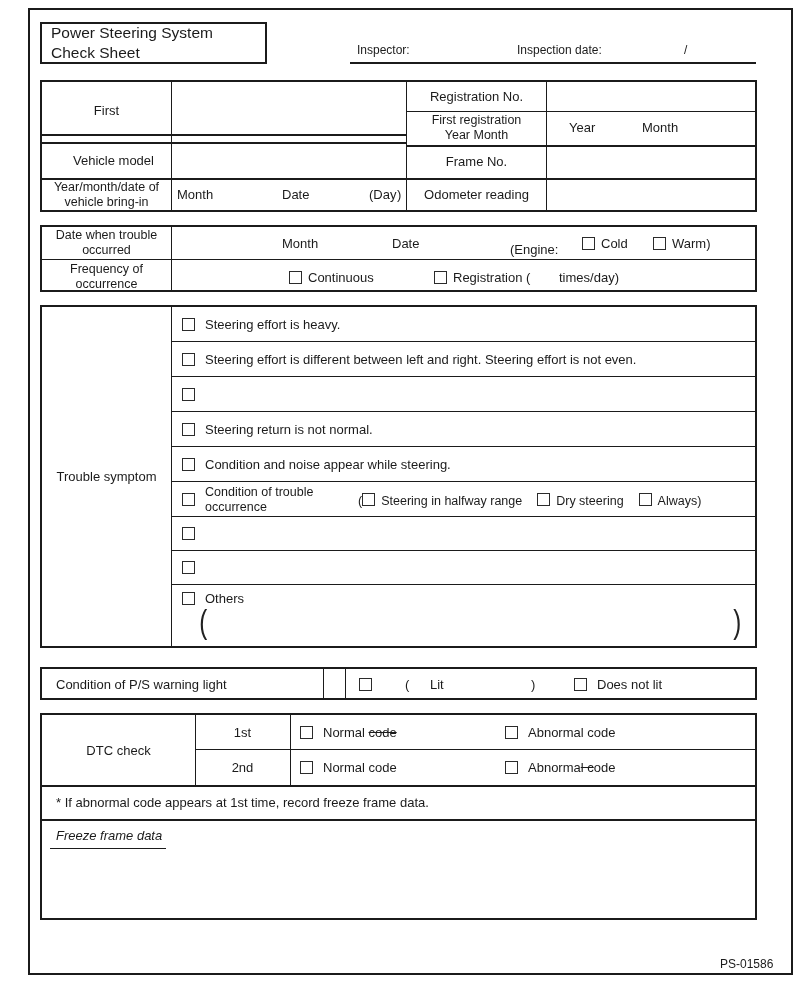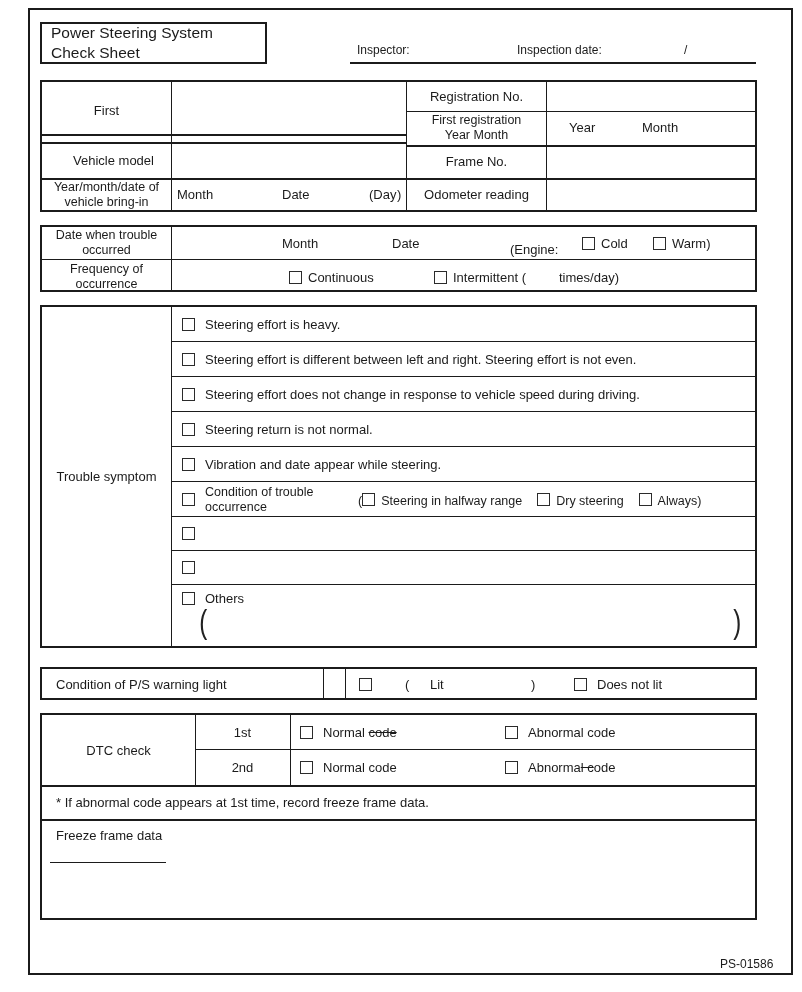--- a/index.html
+++ b/index.html
@@ -13,21 +13,21 @@
          text-align:center;box-sizing:border-box;}
   .cb{position:absolute;width:11px;height:11px;border:1.6px solid #2b2b2b;background:#fff;box-sizing:content-box;}
   .cbi{display:inline-block;width:11px;height:11px;border:1.6px solid #2b2b2b;background:#fff;
        vertical-align:-1px;margin-right:6px;}
   .fs12{font-size:12.5px;line-height:15px;}
   .fs13{font-size:13px;}
   .fs14{font-size:12px;}
   .title{font-size:15.5px;line-height:20px;}
   .paren{font-size:32px;font-weight:400;transform:scale(.75,1.05);transform-origin:center;color:#222;}
   s{text-decoration:line-through;}
-  .ul{border-bottom:1.5px solid #1b1b1b;padding-bottom:19px;display:inline-block;}
+  .ul{border-bottom:1.5px solid #1b1b1b;padding-bottom:5px;display:inline-block;font-style:italic;}
 </style>
 </head>
 <body>
 
 <div class="page">
 
   <div class="box" style="left:28px;top:8px;width:765px;height:967px;border-width:2.5px;"></div>
 
   <div class="box title" style="left:40px;top:22px;width:227px;height:42px;display:flex;flex-direction:column;justify-content:center;padding-left:9px;">
     <div>Power Steering System</div>
@@ -95,21 +95,21 @@
     <span class="cb" style="left:611px;top:10px;"></span>
     <span class="abs fs13" style="left:630px;top:9px;">Warm)</span>
 
     <div class="cellc fs12" style="left:0;top:33px;width:129px;height:33px;flex-direction:column;">
       <div>Frequency of</div>
       <div>occurrence</div>
     </div>
     <span class="cb" style="left:247px;top:44px;"></span>
     <span class="abs fs13" style="left:266px;top:43px;">Continuous</span>
     <span class="cb" style="left:392px;top:44px;"></span>
-    <span class="abs fs13" style="left:411px;top:43px;">Intermittent (</span>
+    <span class="abs fs13" style="left:411px;top:43px;">Registration (</span>
     <span class="abs fs13" style="left:517px;top:43px;">times/day)</span>
   </div>
 
   <div class="box" style="left:40px;top:305px;width:717px;height:343px;">
     <div class="line" style="left:129px;top:0;width:1px;height:100%;"></div>
     <div class="line" style="left:129px;top:34px;width:584px;height:1px;"></div>
     <div class="line" style="left:129px;top:69px;width:584px;height:1px;"></div>
     <div class="line" style="left:129px;top:104px;width:584px;height:1px;"></div>
     <div class="line" style="left:129px;top:139px;width:584px;height:1px;"></div>
     <div class="line" style="left:129px;top:174px;width:584px;height:1px;"></div>
@@ -119,27 +119,26 @@
 
     <div class="cellc fs13" style="left:0;top:0;width:129px;height:100%;">Trouble symptom</div>
 
     <span class="cb" style="left:140px;top:11px;"></span>
     <span class="abs fs13" style="left:163px;top:10px;">Steering effort is heavy.</span>
 
     <span class="cb" style="left:140px;top:46px;"></span>
     <span class="abs fs13" style="left:163px;top:45px;">Steering effort is different between left and right. Steering effort is not even.</span>
 
     <span class="cb" style="left:140px;top:81px;"></span>
-    <span class="abs fs13" style="left:163px;top:80px;">Steering effort does not change in response to vehicle speed during driving.</span>
 
     <span class="cb" style="left:140px;top:116px;"></span>
     <span class="abs fs13" style="left:163px;top:115px;">Steering return is not normal.</span>
 
     <span class="cb" style="left:140px;top:151px;"></span>
-    <span class="abs fs13" style="left:163px;top:150px;">Vibration and date appear while steering.</span>
+    <span class="abs fs13" style="left:163px;top:150px;">Condition and noise appear while steering.</span>
 
     <span class="cb" style="left:140px;top:186px;"></span>
     <div class="abs fs12" style="left:163px;top:178px;">
       <div>Condition of trouble</div>
       <div>occurrence</div>
     </div>
     <div class="abs fs12" style="left:316px;top:186px;white-space:nowrap;">
       <span>(</span><span class="cbi"></span><span>Steering in halfway range</span>
       <span style="display:inline-block;width:8px;"></span>
       <span class="cbi"></span><span>Dry steering</span>

